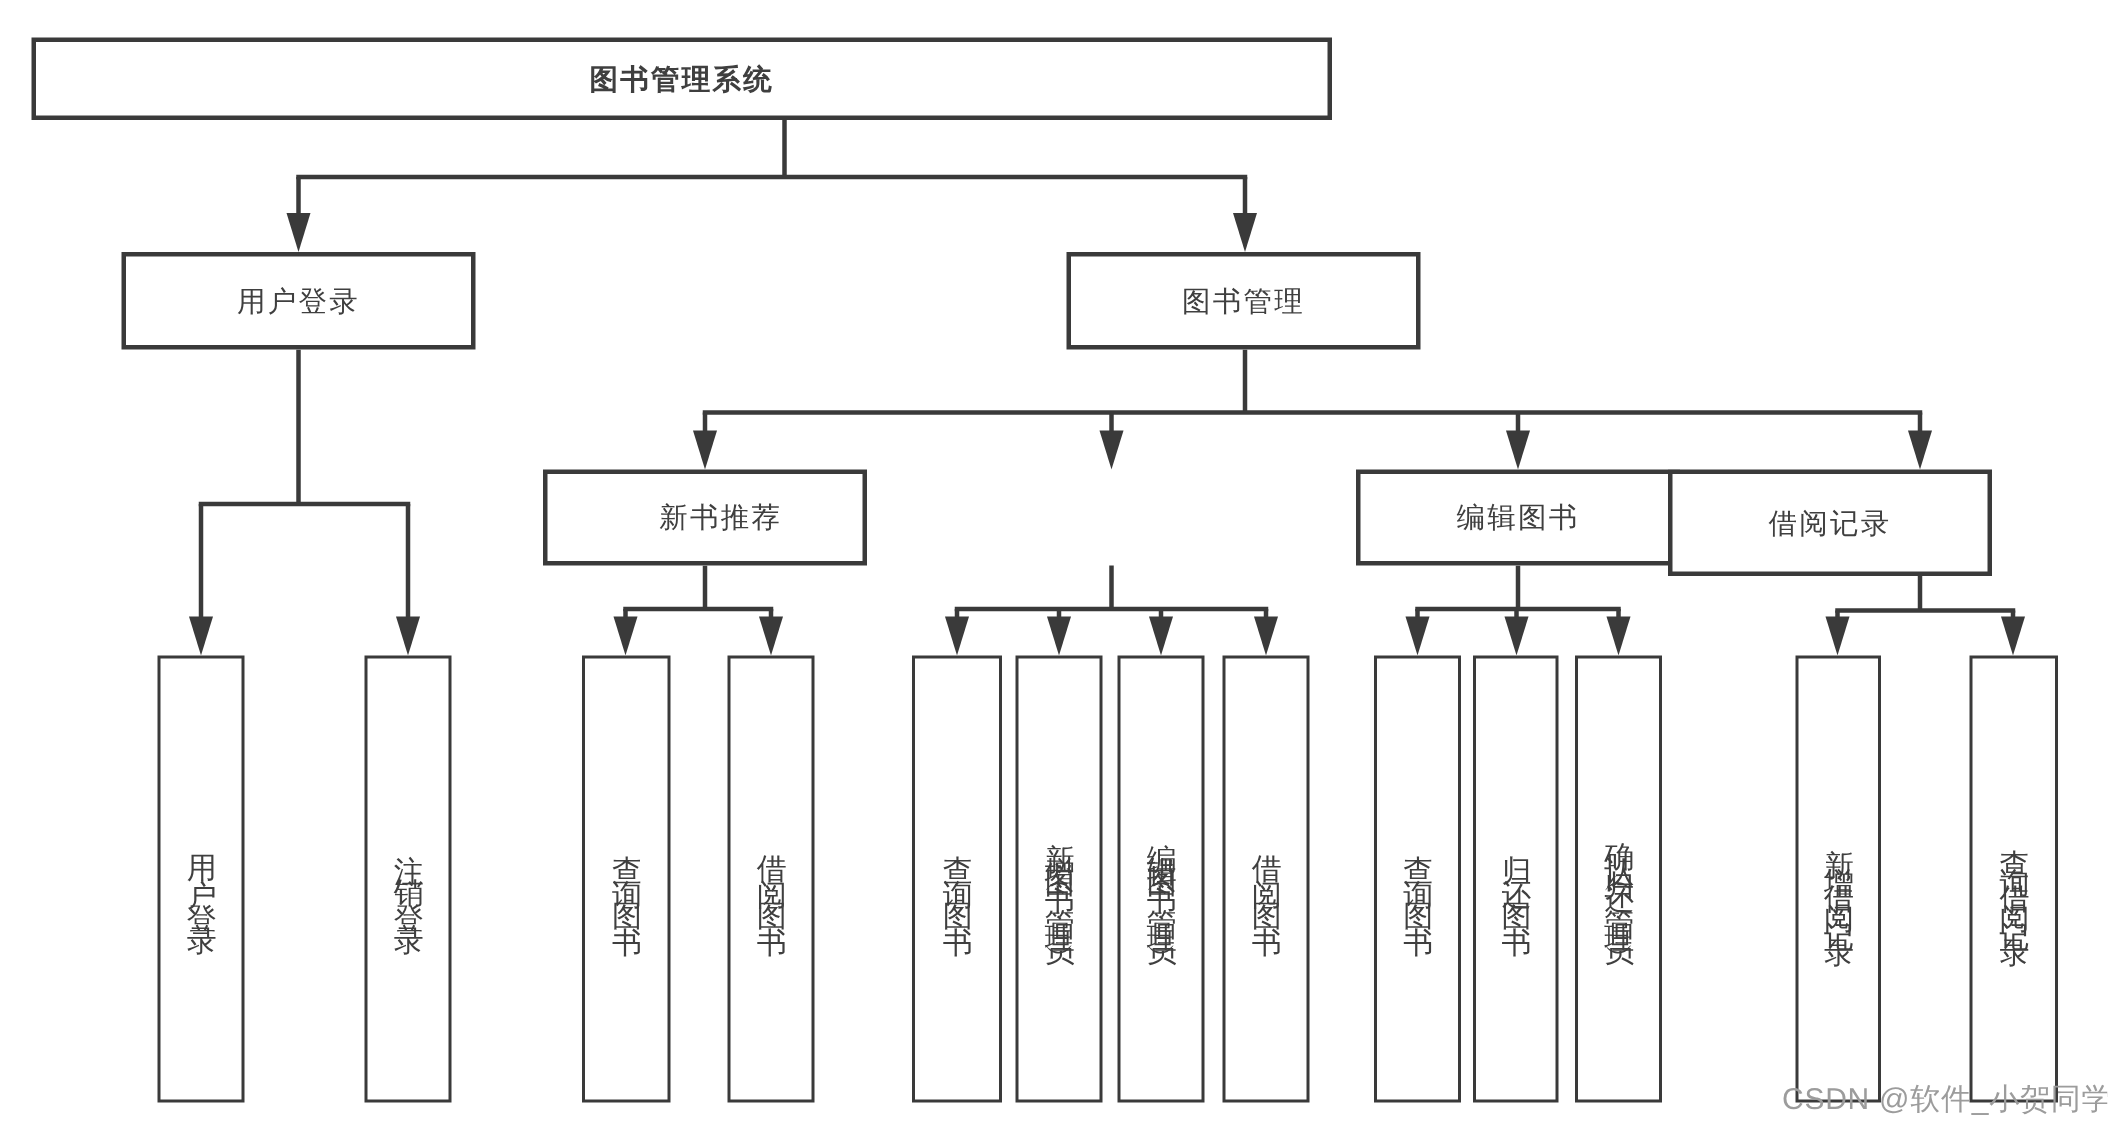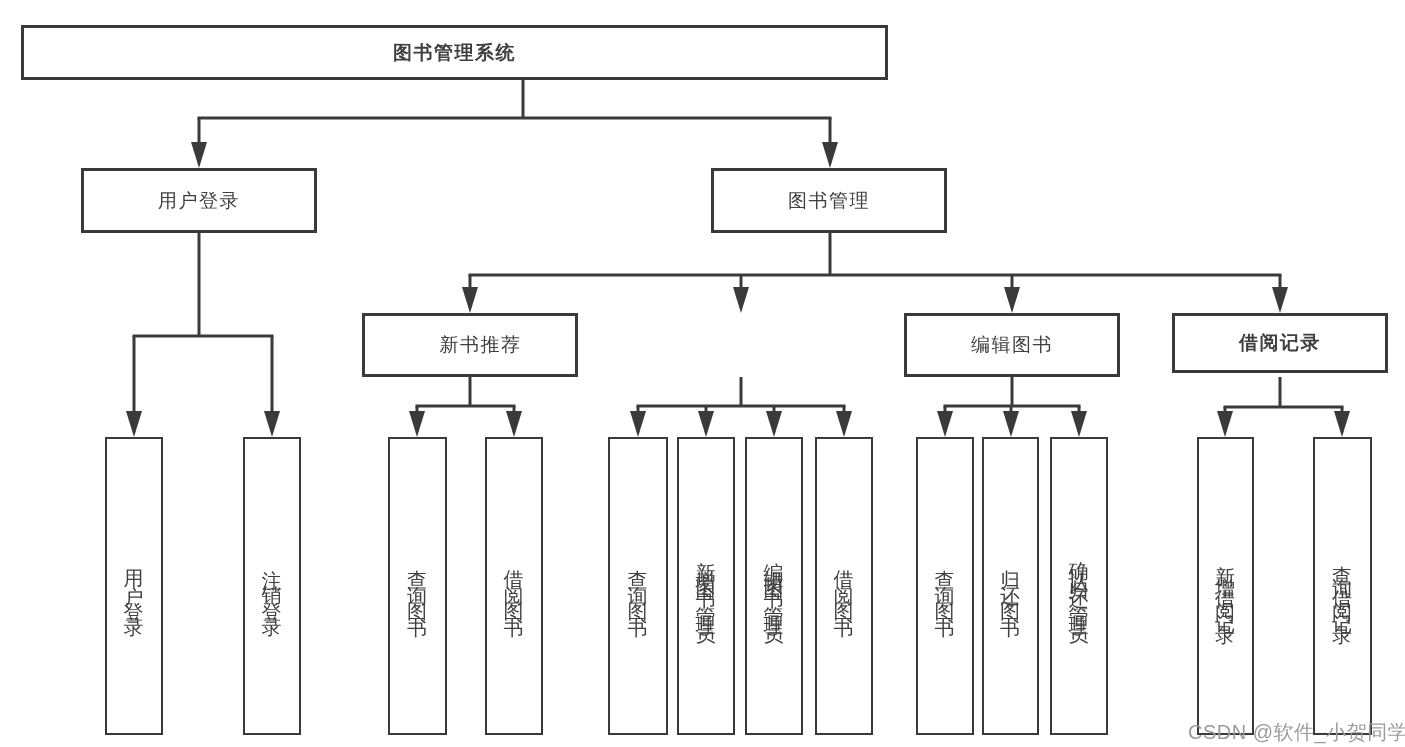--- a/index.html
+++ b/index.html
@@ -153,21 +153,21 @@
   <div class="hbox" style="left:711px; top:168px; width:236px; height:65px;align-items:center;">
     <span>图书管理</span>
   </div>
 
   <div class="hbox" style="left:362px; top:313px; width:216px; height:64px;padding-left:21px;">
     <span>新书推荐</span>
   </div>
   <div class="hbox" style="left:904px; top:313px; width:216px; height:64px;">
     <span>编辑图书</span>
   </div>
-  <div class="hbox" style="left:1172px; top:313px; width:216px; height:60px;font-weight:bold;">
+  <div class="hbox" style="left:1112px; top:313px; width:216px; height:71px;">
     <span>借阅记录</span>
   </div>
 
   <div class="leaf" style="left:105px;">
     <span class="vtext s4">用户登录</span>
   </div>
   <div class="leaf" style="left:243px;">
     <span class="vtext s4">注销登录</span>
   </div>
 

